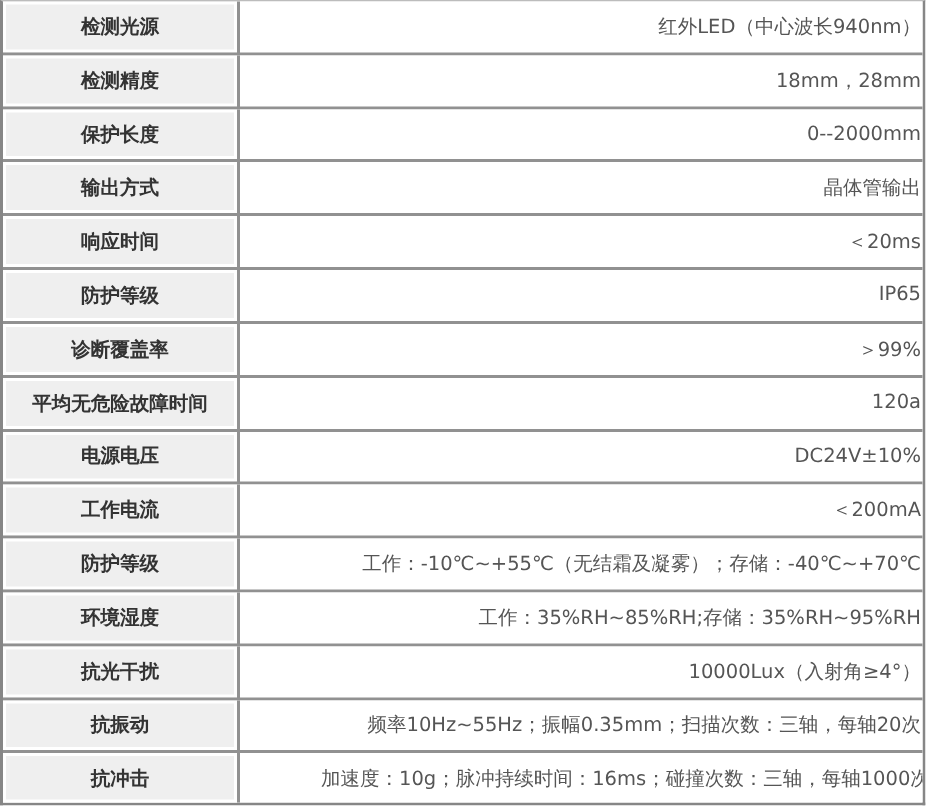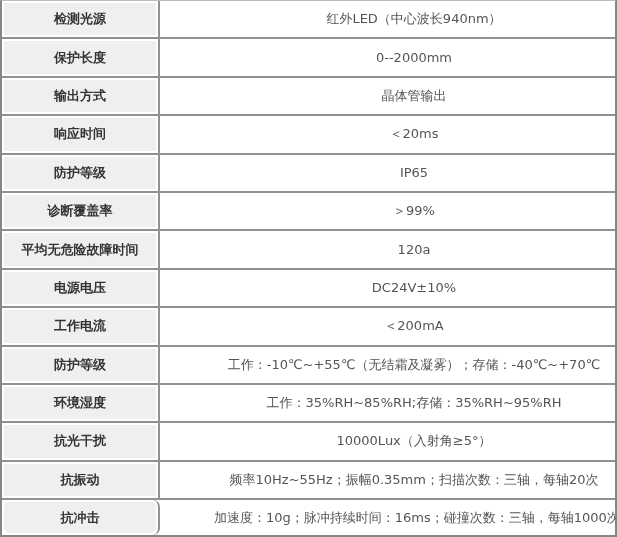--- a/index.html
+++ b/index.html
@@ -29,47 +29,50 @@
   td {
     font-size: 13px;
     vertical-align: middle;
     border-bottom: 2px solid #919191;
     box-sizing: border-box;
     overflow: hidden;
     white-space: nowrap;
   }
   tr:last-child td {
     border-bottom: none;
-    border-radius: 7px;
   }
   td.label-cell {
     width: 158px;
     background: #efefef;
     box-shadow: inset 0 0 0 2px #ffffff;
     border-right: 2px solid #919191;
     text-align: center;
     font-weight: bold;
     color: #333333;
   }
   td.value-cell {
     background: #ffffff;
     color: #555555;
     padding-left: 54px;
-    text-align: center;
+    text-align: right;
   }
 </style>
 </head>
 <body>
 
 <div class="page">
   <table class="spec-table">
     <tbody>
       <tr>
         <td class="label-cell">检测光源</td>
         <td class="value-cell">红外LED（中心波长940nm）</td>
+      </tr>
+      <tr>
+        <td class="label-cell">检测精度</td>
+        <td class="value-cell">18mm，28mm</td>
       </tr>
       <tr>
         <td class="label-cell">保护长度</td>
         <td class="value-cell">0--2000mm</td>
       </tr>
       <tr>
         <td class="label-cell">输出方式</td>
         <td class="value-cell">晶体管输出</td>
       </tr>
       <tr>
@@ -99,21 +102,21 @@
       <tr>
         <td class="label-cell">防护等级</td>
         <td class="value-cell">工作：-10℃~+55℃（无结霜及凝雾）；存储：-40℃~+70℃</td>
       </tr>
       <tr>
         <td class="label-cell">环境湿度</td>
         <td class="value-cell">工作：35%RH~85%RH;存储：35%RH~95%RH</td>
       </tr>
       <tr>
         <td class="label-cell">抗光干扰</td>
-        <td class="value-cell">10000Lux（入射角≥5°）</td>
+        <td class="value-cell">10000Lux（入射角≥4°）</td>
       </tr>
       <tr>
         <td class="label-cell">抗振动</td>
         <td class="value-cell">频率10Hz~55Hz；振幅0.35mm；扫描次数：三轴，每轴20次</td>
       </tr>
       <tr>
         <td class="label-cell">抗冲击</td>
         <td class="value-cell">加速度：10g；脉冲持续时间：16ms；碰撞次数：三轴，每轴1000次</td>
       </tr>
     </tbody>

